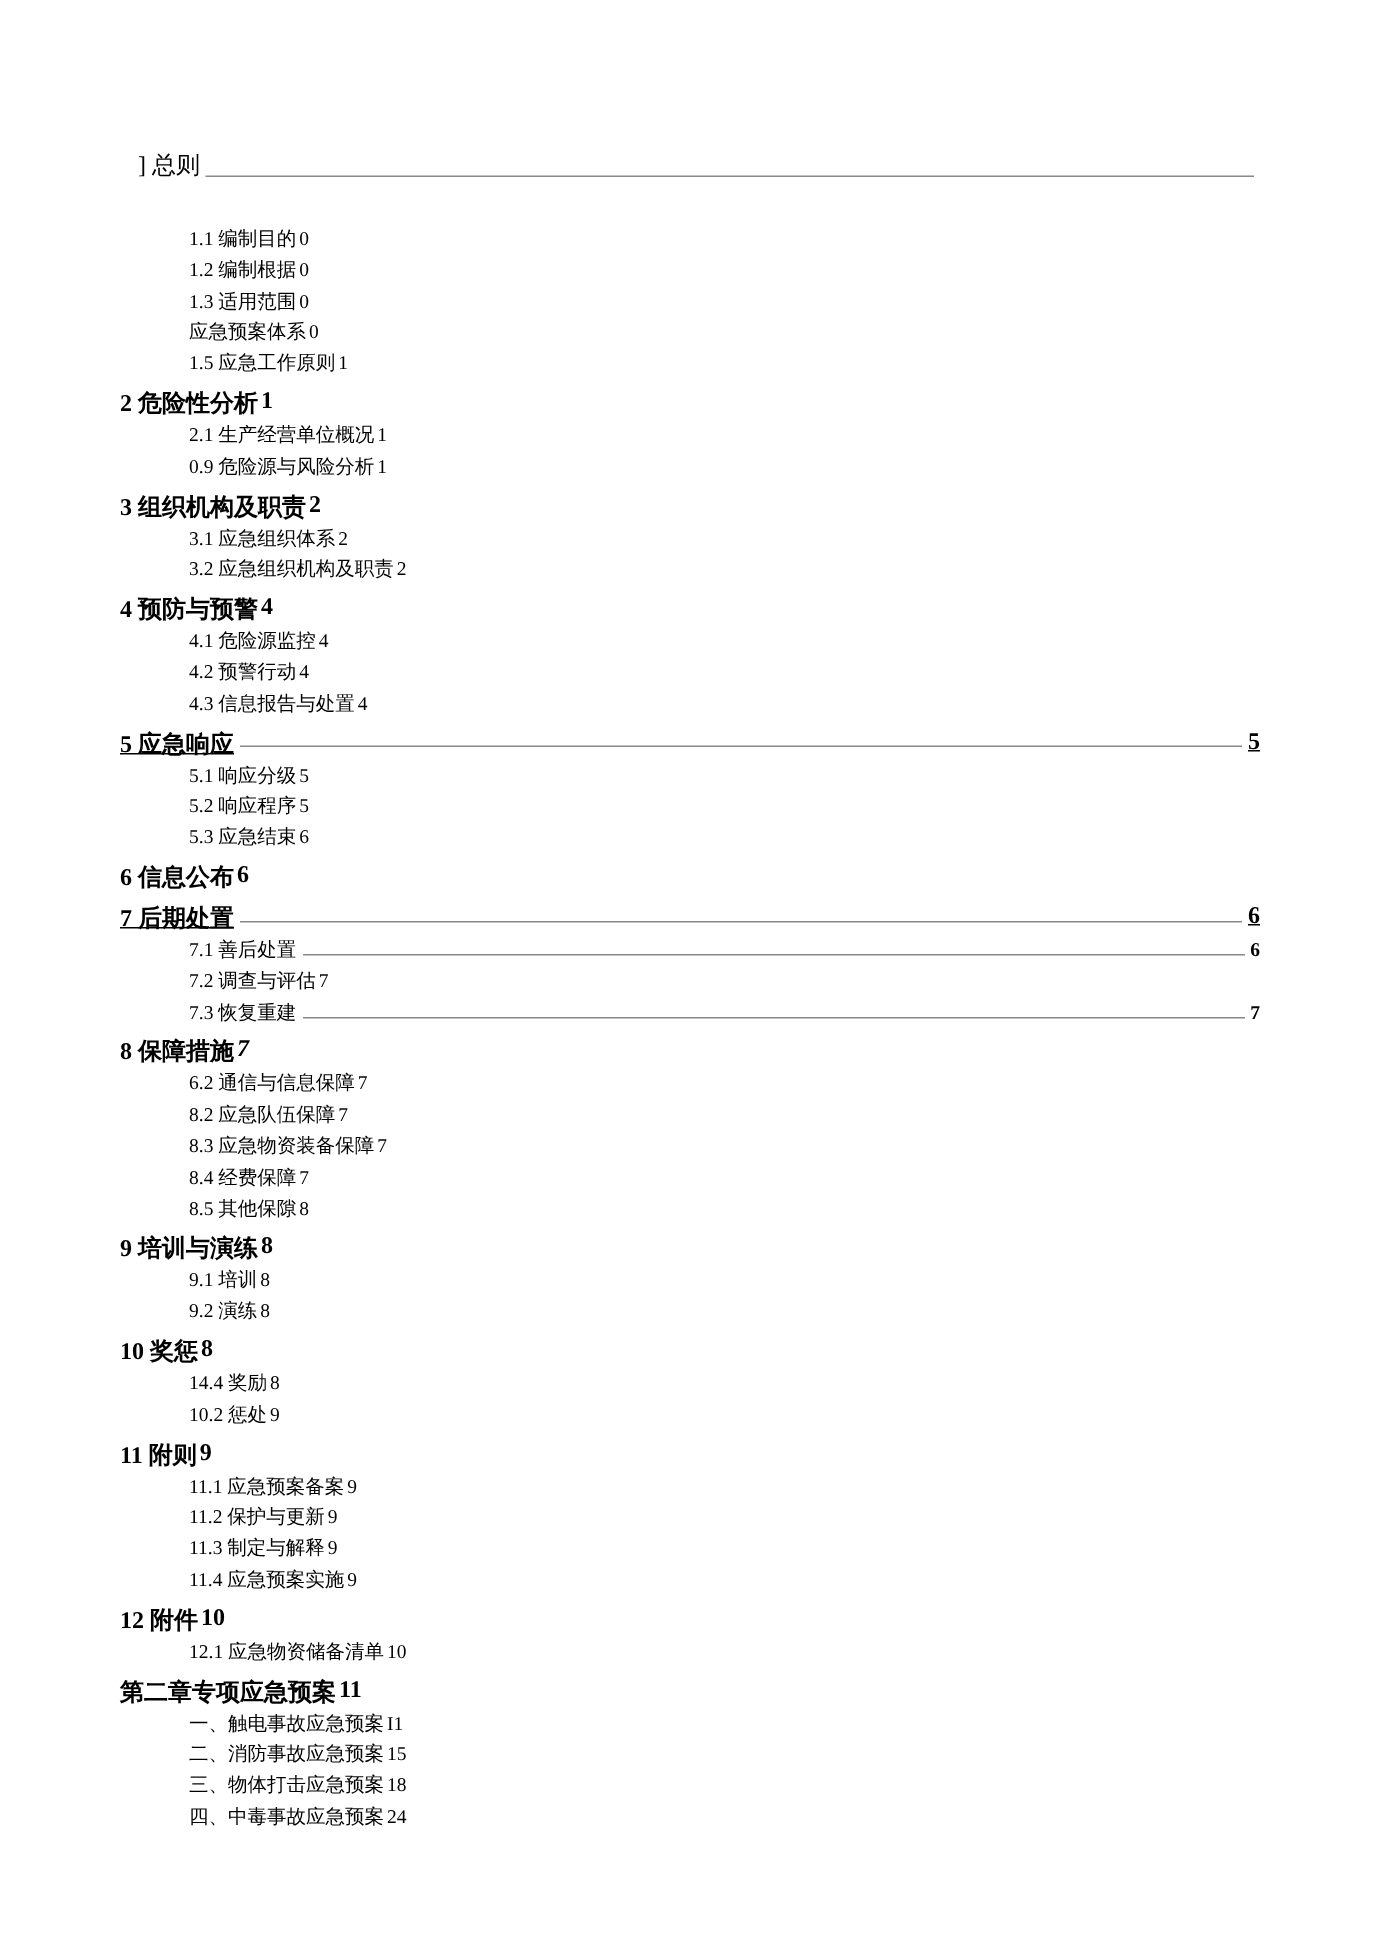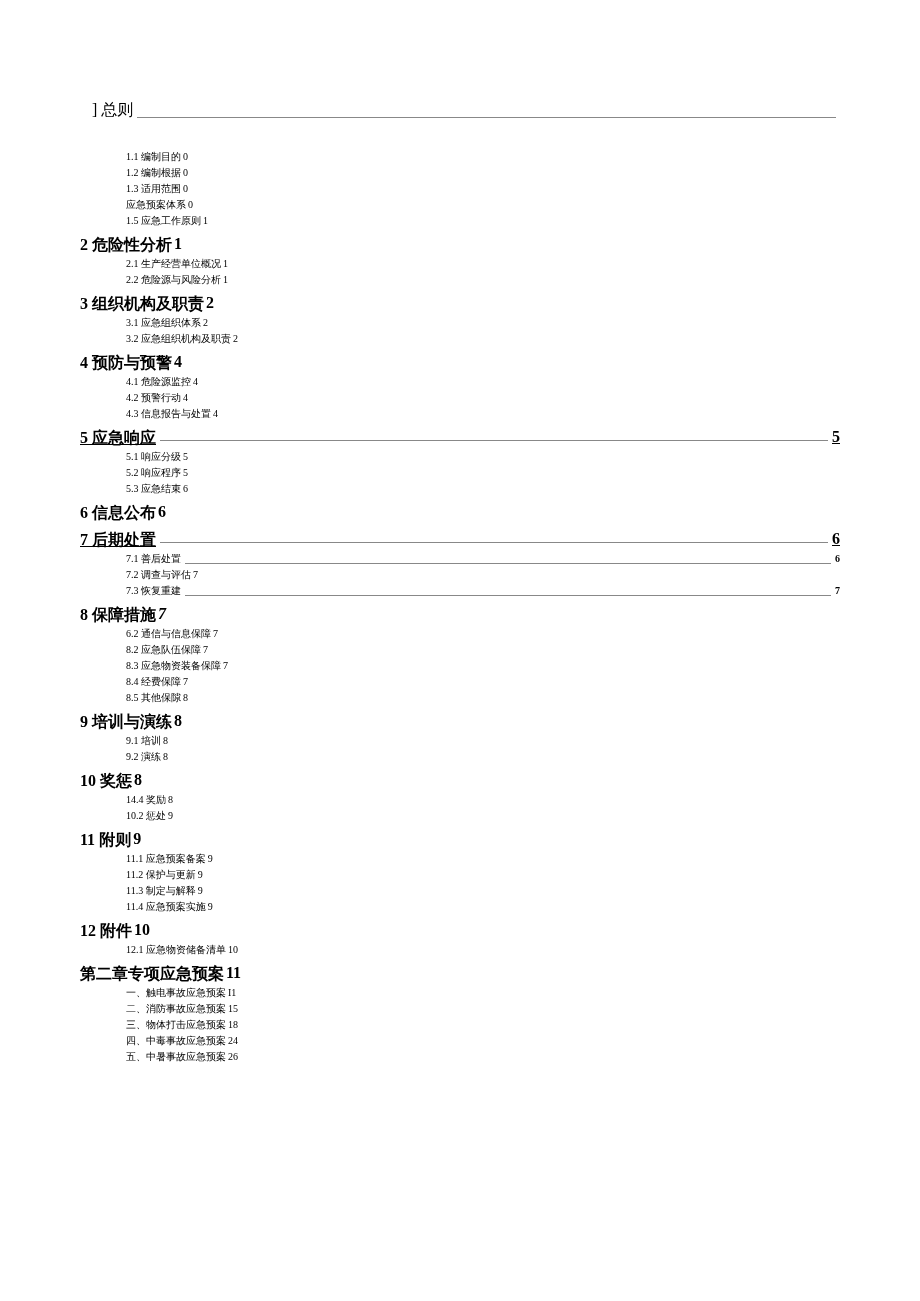--- a/index.html
+++ b/index.html
@@ -19,25 +19,25 @@
       font-weight: bold;
       margin-top: 6px;
       display: flex;
       align-items: flex-start;
     }
     .toc-section.leader {
       position: relative;
       text-decoration: underline;
     }
     .toc-sub {
-      font-size: 10px;
+      font-size: 13px;
       margin-left: 46px;
       line-height: 1.6;
       display: flex;
-      align-items: flex-end;
+      align-items: center;
     }
     .toc-sub.leader {
       position: relative;
     }
     .label {
       white-space: nowrap;
     }
     .page {
       white-space: nowrap;
     }
@@ -94,21 +94,21 @@
     </div>
     <div class="toc-section no-leader">
       <span class="label sec-label"><span class="bold">2 </span>危险性分析</span>
       <span class="page-inline bold"> 1</span>
     </div>
     <div class="toc-sub no-leader">
       <span class="label sec-label">2.1  生产经营单位概况</span>
       <span class="page-inline "> 1</span>
     </div>
     <div class="toc-sub no-leader">
-      <span class="label sec-label">2.2  危险源与风险分析</span>
+      <span class="label sec-label">0.9  危险源与风险分析</span>
       <span class="page-inline "> 1</span>
     </div>
     <div class="toc-section no-leader">
       <span class="label sec-label"><span class="bold">3 </span>组织机构及职责</span>
       <span class="page-inline bold"> 2</span>
     </div>
     <div class="toc-sub no-leader">
       <span class="label sec-label">3.1  应急组织体系</span>
       <span class="page-inline "> 2</span>
     </div>
@@ -260,18 +260,14 @@
       <span class="label sec-label">二、消防事故应急预案</span>
       <span class="page-inline "> 15</span>
     </div>
     <div class="toc-sub no-leader">
       <span class="label sec-label">三、物体打击应急预案</span>
       <span class="page-inline "> 18</span>
     </div>
     <div class="toc-sub no-leader">
       <span class="label sec-label">四、中毒事故应急预案</span>
       <span class="page-inline "> 24</span>
-    </div>
-    <div class="toc-sub no-leader">
-      <span class="label sec-label">五、中暑事故应急预案</span>
-      <span class="page-inline "> 26</span>
     </div>
   </div>
 
 </body></html>

